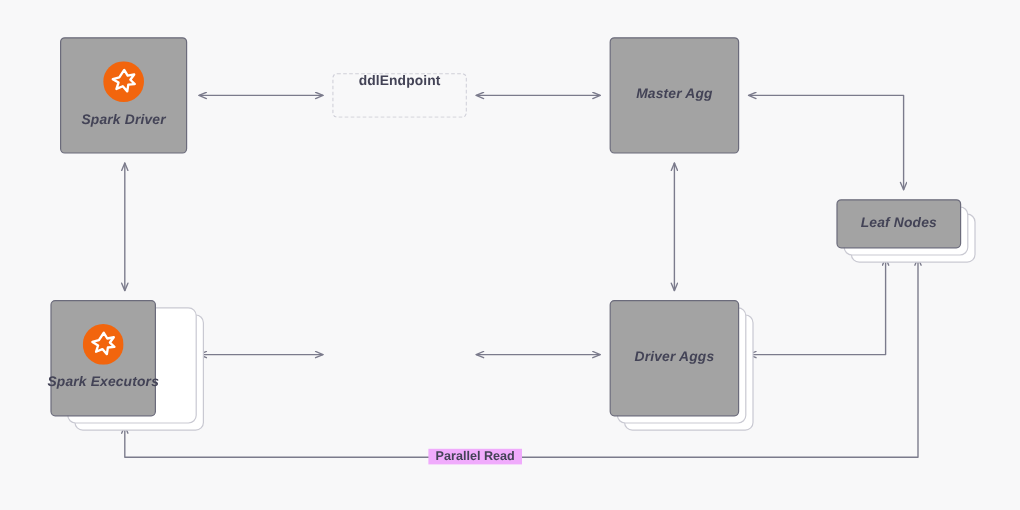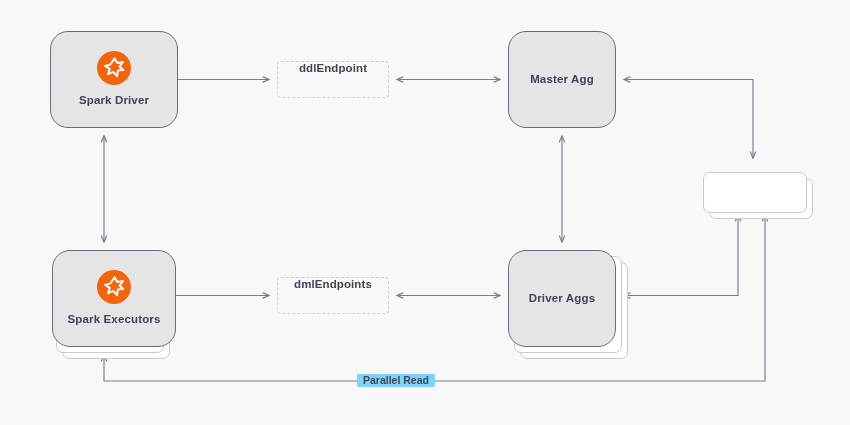--- a/index.html
+++ b/index.html
@@ -26,28 +26,29 @@
     top: 0;
     width: 850px;
     height: 425px;
     pointer-events: none;
   }
 
   
   .node {
     position: absolute;
     box-sizing: border-box;
-    background: #e5e5e5;
+    background: #a3a3a3;
     border: 1.3px solid #6b6b7b;
-    border-radius: 18px;
+    border-radius: 4px;
     display: flex;
     flex-direction: column;
     align-items: center;
     justify-content: center;
     z-index: 5;
+    font-style: italic;
   }
   .node-label {
     font-size: 11.5px;
     font-weight: 600;
     color: #434356;
     letter-spacing: 0.15px;
     text-align: center;
     line-height: 1.2;
     white-space: nowrap;
   }
@@ -90,21 +91,21 @@
     letter-spacing: 0.1px;
     white-space: nowrap;
   }
 
   
   .edge-label {
     position: absolute;
     font-size: 10.5px;
     font-weight: 700;
     color: #434356;
-    background: #7dd3fc;
+    background: #f0abfc;
     padding: 0 6px;
     white-space: nowrap;
     z-index: 6;
     line-height: 13px;
   }
 </style>
 </head>
 <body>
 
 <div id="diagram">
@@ -143,50 +144,50 @@
 
   <div class="stack-sheet" style="left:703px; top:172px; width:104px; height:41px;"></div>
   <div class="stack-sheet s2" style="left:709px; top:178px; width:104px; height:41px;"></div>
 
   <div class="stack-sheet" style="left:56px; top:256px; width:108px; height:97px;"></div>
   <div class="stack-sheet s2" style="left:62px; top:262px; width:108px; height:97px;"></div>
 
   <div class="stack-sheet" style="left:514px; top:256px; width:108px; height:97px;"></div>
   <div class="stack-sheet s2" style="left:520px; top:262px; width:108px; height:97px;"></div>
 
-  <div class="node" style="left:50px; top:31px; width:128px; height:97px;">
+  <div class="node" style="left:50px; top:31px; width:106px; height:97px;">
     <svg class="spark-logo" viewBox="0 0 40 40" xmlns="http://www.w3.org/2000/svg">
       <circle cx="20" cy="20" r="20" fill="#f2650d"></circle>
       <path d="M20.6 8.6 L24.0 14.2 L30.4 13.0 L26.6 18.2 L31.0 22.4 L24.6 23.0
                L23.6 29.6 L19.2 24.6 L13.0 27.2 L15.0 21.0 L9.4 17.6 L15.8 15.8 Z" fill="none" stroke="#ffffff" stroke-width="2.3" stroke-linejoin="round" stroke-linecap="round"></path>
     </svg>
     <div class="node-label">Spark Driver</div>
   </div>
 
   <div class="node" style="left:508px; top:31px; width:108px; height:97px;">
     <div class="node-label">Master Agg</div>
   </div>
 
+  <div class="node" style="left:697px; top:166px; width:104px; height:41px;">
+    <div class="node-label">Leaf Nodes</div>
+  </div>
 
-  <div class="node" style="left:52px; top:250px; width:124px; height:97px;">
+  <div class="node" style="left:42px; top:250px; width:88px; height:97px;">
     <svg class="spark-logo" viewBox="0 0 40 40" xmlns="http://www.w3.org/2000/svg">
       <circle cx="20" cy="20" r="20" fill="#f2650d"></circle>
       <path d="M20.6 8.6 L24.0 14.2 L30.4 13.0 L26.6 18.2 L31.0 22.4 L24.6 23.0
                L23.6 29.6 L19.2 24.6 L13.0 27.2 L15.0 21.0 L9.4 17.6 L15.8 15.8 Z" fill="none" stroke="#ffffff" stroke-width="2.3" stroke-linejoin="round" stroke-linecap="round"></path>
     </svg>
     <div class="node-label">Spark Executors</div>
   </div>
 
   <div class="node" style="left:508px; top:250px; width:108px; height:97px;">
     <div class="node-label">Driver Aggs</div>
   </div>
 
   <div class="endpoint" style="left:277px; top:61px; width:112px; height:37px;">
     <div class="endpoint-label">ddlEndpoint</div>
   </div>
 
-  <div class="endpoint" style="left:277px; top:277px; width:112px; height:37px;">
-    <div class="endpoint-label">dmlEndpoints</div>
-  </div>
 
   <div class="edge-label" style="left:357px; top:374px;">Parallel Read</div>
 
 </div>
 
 </body></html>

